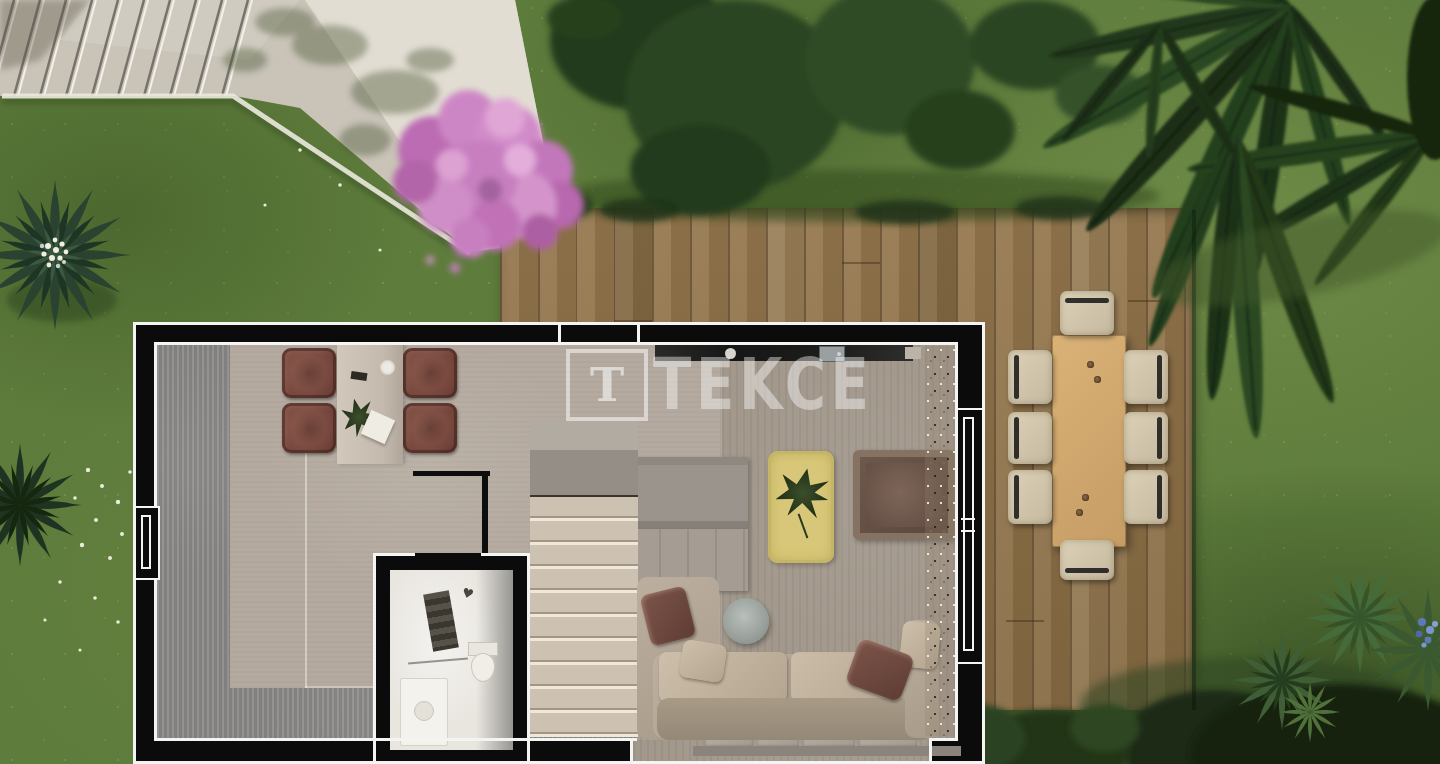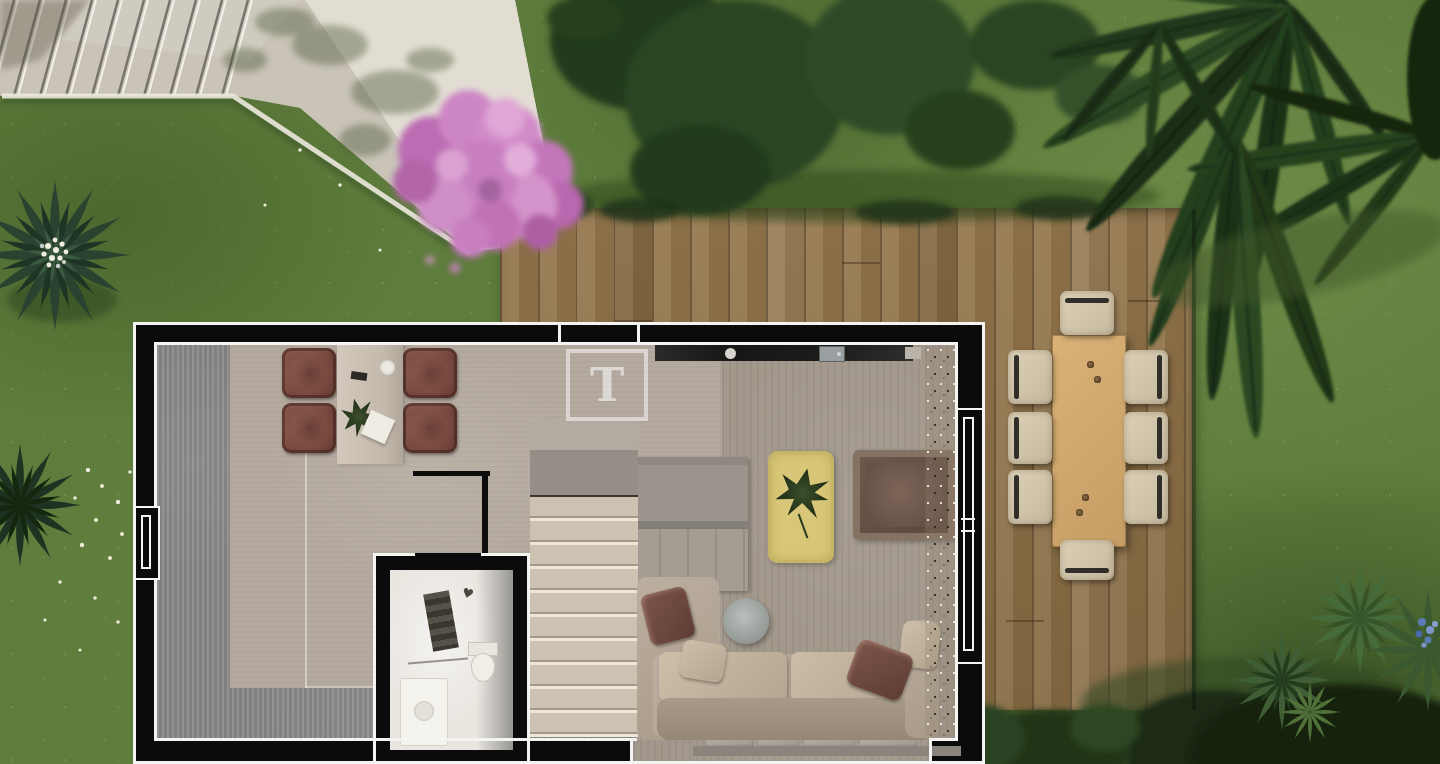--- a/index.html
+++ b/index.html
@@ -505,15 +505,18 @@
       <div class="abs winglass" style="left:5px;top:7px;width:7px;height:230px;"></div>
       <div class="abs wline" style="left:3px;top:108px;width:14px;height:2px;"></div>
       <div class="abs wline" style="left:3px;top:120px;width:14px;height:2px;"></div>
     </div>
 
     <div class="abs" style="inset:0;border:3px solid #f4f4f2;"></div>
 
     <div class="abs" id="wm-box" style="left:433px;top:27px;width:74px;height:64px;">
       <span>T</span>
     </div>
+    <div class="abs" id="wm-text" style="left:520px;top:24px;">
+      <span>TEKCE</span>
+    </div>
   </div>
 
 </div>
 
 </body></html>

